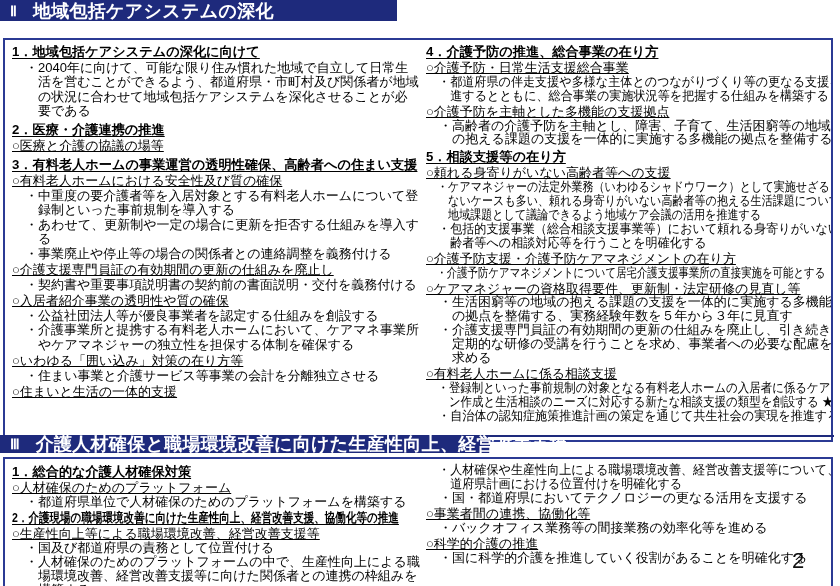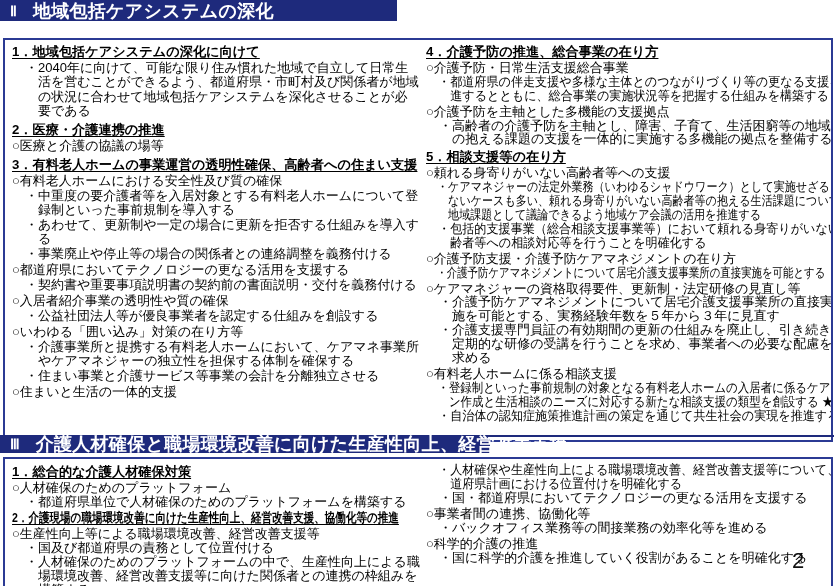--- a/index.html
+++ b/index.html
@@ -24,21 +24,21 @@
   #box2{top:457px;height:160px;padding-left:19px;}
   .col{position:absolute;top:4px;bottom:2px;overflow:hidden;}
   .colL{left:7px;width:408px;}
   .colR{left:421px;width:408px;}
   .t{font-size:13px;line-height:14.5px;}
   .colR1 .t{line-height:13.9px;}
   #box2 .t{line-height:14px;}
   .h{font-size:13.2px;font-weight:700;text-decoration:underline;text-underline-offset:2px;margin:4px 0 1px;}
   #box2 .h{margin:2px 0 1px;}
   .h:first-child{margin-top:1px;}
-  .c{margin-top:2px;padding-left:13px;text-indent:-13px;}
+  .c{margin-top:2px;padding-left:13px;text-indent:-13px;text-decoration:underline;}
   .b{padding-left:26px;text-indent:-13px;}
   .sq80{width:125%;transform:scaleX(.80);transform-origin:0 0;}
   .sq85{width:117.6%;transform:scaleX(.85);transform-origin:0 0;}
   .sq88{width:113.6%;transform:scaleX(.88);transform-origin:0 0;}
   .sq93{width:107.5%;transform:scaleX(.93);transform-origin:0 0;}
   #pageno{position:absolute;left:792px;top:550px;font-size:22px;line-height:1;color:#111;}
 </style>
 </head>
 <body>
 
@@ -53,44 +53,44 @@
     <div class="col colL">
       <div class="t h">1．地域包括ケアシステムの深化に向けて</div>
       <div class="t b">・2040年に向けて、可能な限り住み慣れた地域で自立して日常生活を営むことができるよう、都道府県・市町村及び関係者が地域の状況に合わせて地域包括ケアシステムを深化させることが必要である</div>
       <div class="t h">2．医療・介護連携の推進</div>
       <div class="t c">○医療と介護の協議の場等</div>
       <div class="t h">3．有料老人ホームの事業運営の透明性確保、高齢者への住まい支援</div>
       <div class="t c">○有料老人ホームにおける安全性及び質の確保</div>
       <div class="t b">・中重度の要介護者等を入居対象とする有料老人ホームについて登録制といった事前規制を導入する</div>
       <div class="t b">・あわせて、更新制や一定の場合に更新を拒否する仕組みを導入する</div>
       <div class="t b">・事業廃止や停止等の場合の関係者との連絡調整を義務付ける</div>
-      <div class="t c">○都道府県においてテクノロジーの更なる活用を支援する</div>
+      <div class="t c">○介護支援専門員証の有効期間の更新の仕組みを廃止し</div>
       <div class="t b">・契約書や重要事項説明書の契約前の書面説明・交付を義務付ける</div>
       <div class="t c">○入居者紹介事業の透明性や質の確保</div>
       <div class="t b">・公益社団法人等が優良事業者を認定する仕組みを創設する</div>
+      <div class="t b">・介護事業所と提携する有料老人ホームにおいて、ケアマネ事業所やケアマネジャーの独立性を担保する体制を確保する</div>
       <div class="t c">○いわゆる「囲い込み」対策の在り方等</div>
-      <div class="t b">・介護事業所と提携する有料老人ホームにおいて、ケアマネ事業所やケアマネジャーの独立性を担保する体制を確保する</div>
       <div class="t b">・住まい事業と介護サービス等事業の会計を分離独立させる</div>
       <div class="t c">○住まいと生活の一体的支援</div>
 
     </div>
     <div class="col colR colR1">
       <div class="t h">4．介護予防の推進、総合事業の在り方</div>
       <div class="t c">○介護予防・日常生活支援総合事業</div>
       <div class="t b sq93">・都道府県の伴走支援や多様な主体とのつながりづくり等の更なる支援を推進するとともに、総合事業の実施状況等を把握する仕組みを構築する</div>
       <div class="t c">○介護予防を主軸とした多機能の支援拠点</div>
       <div class="t b">・高齢者の介護予防を主軸とし、障害、子育て、生活困窮等の地域の抱える課題の支援を一体的に実施する多機能の拠点を整備する</div>
       <div class="t h">5．相談支援等の在り方</div>
       <div class="t c">○頼れる身寄りがいない高齢者等への支援</div>
       <div class="t b sq85">・ケアマネジャーの法定外業務（いわゆるシャドウワーク）として実施せざるを得ないケースも多い、頼れる身寄りがいない高齢者等の抱える生活課題について、地域課題として議論できるよう地域ケア会議の活用を推進する</div>
       <div class="t b sq93">・包括的支援事業（総合相談支援事業等）において頼れる身寄りがいない高齢者等への相談対応等を行うことを明確化する</div>
       <div class="t c">○介護予防支援・介護予防ケアマネジメントの在り方</div>
       <div class="t b sq80">・介護予防ケアマネジメントについて居宅介護支援事業所の直接実施を可能とする</div>
       <div class="t c">○ケアマネジャーの資格取得要件、更新制・法定研修の見直し等</div>
-      <div class="t b">・介護予防ケアマネジメントについて居宅介護支援事業所の直接実施を可能とする、実務経験年数を５年から３年に見直す</div>
+      <div class="t b">・生活困窮等の地域の抱える課題の支援を一体的に実施する多機能の拠点を整備する、実務経験年数を５年から３年に見直す</div>
       <div class="t b">・介護支援専門員証の有効期間の更新の仕組みを廃止し、引き続き定期的な研修の受講を行うことを求め、事業者への必要な配慮を求める</div>
       <div class="t c">○有料老人ホームに係る相談支援</div>
       <div class="t b sq88">・登録制といった事前規制の対象となる有料老人ホームの入居者に係るケアプラン作成と生活相談のニーズに対応する新たな相談支援の類型を創設する ★</div>
       <div class="t b sq93">・自治体の認知症施策推進計画の策定を通じて共生社会の実現を推進する</div>
     </div>
   </div>
 
   <div id="bar3" class="bar">
     <span class="num">Ⅲ</span>
     <span class="ttl">介護人材確保と職場環境改善に向けた生産性向上、経営改善支援</span>

